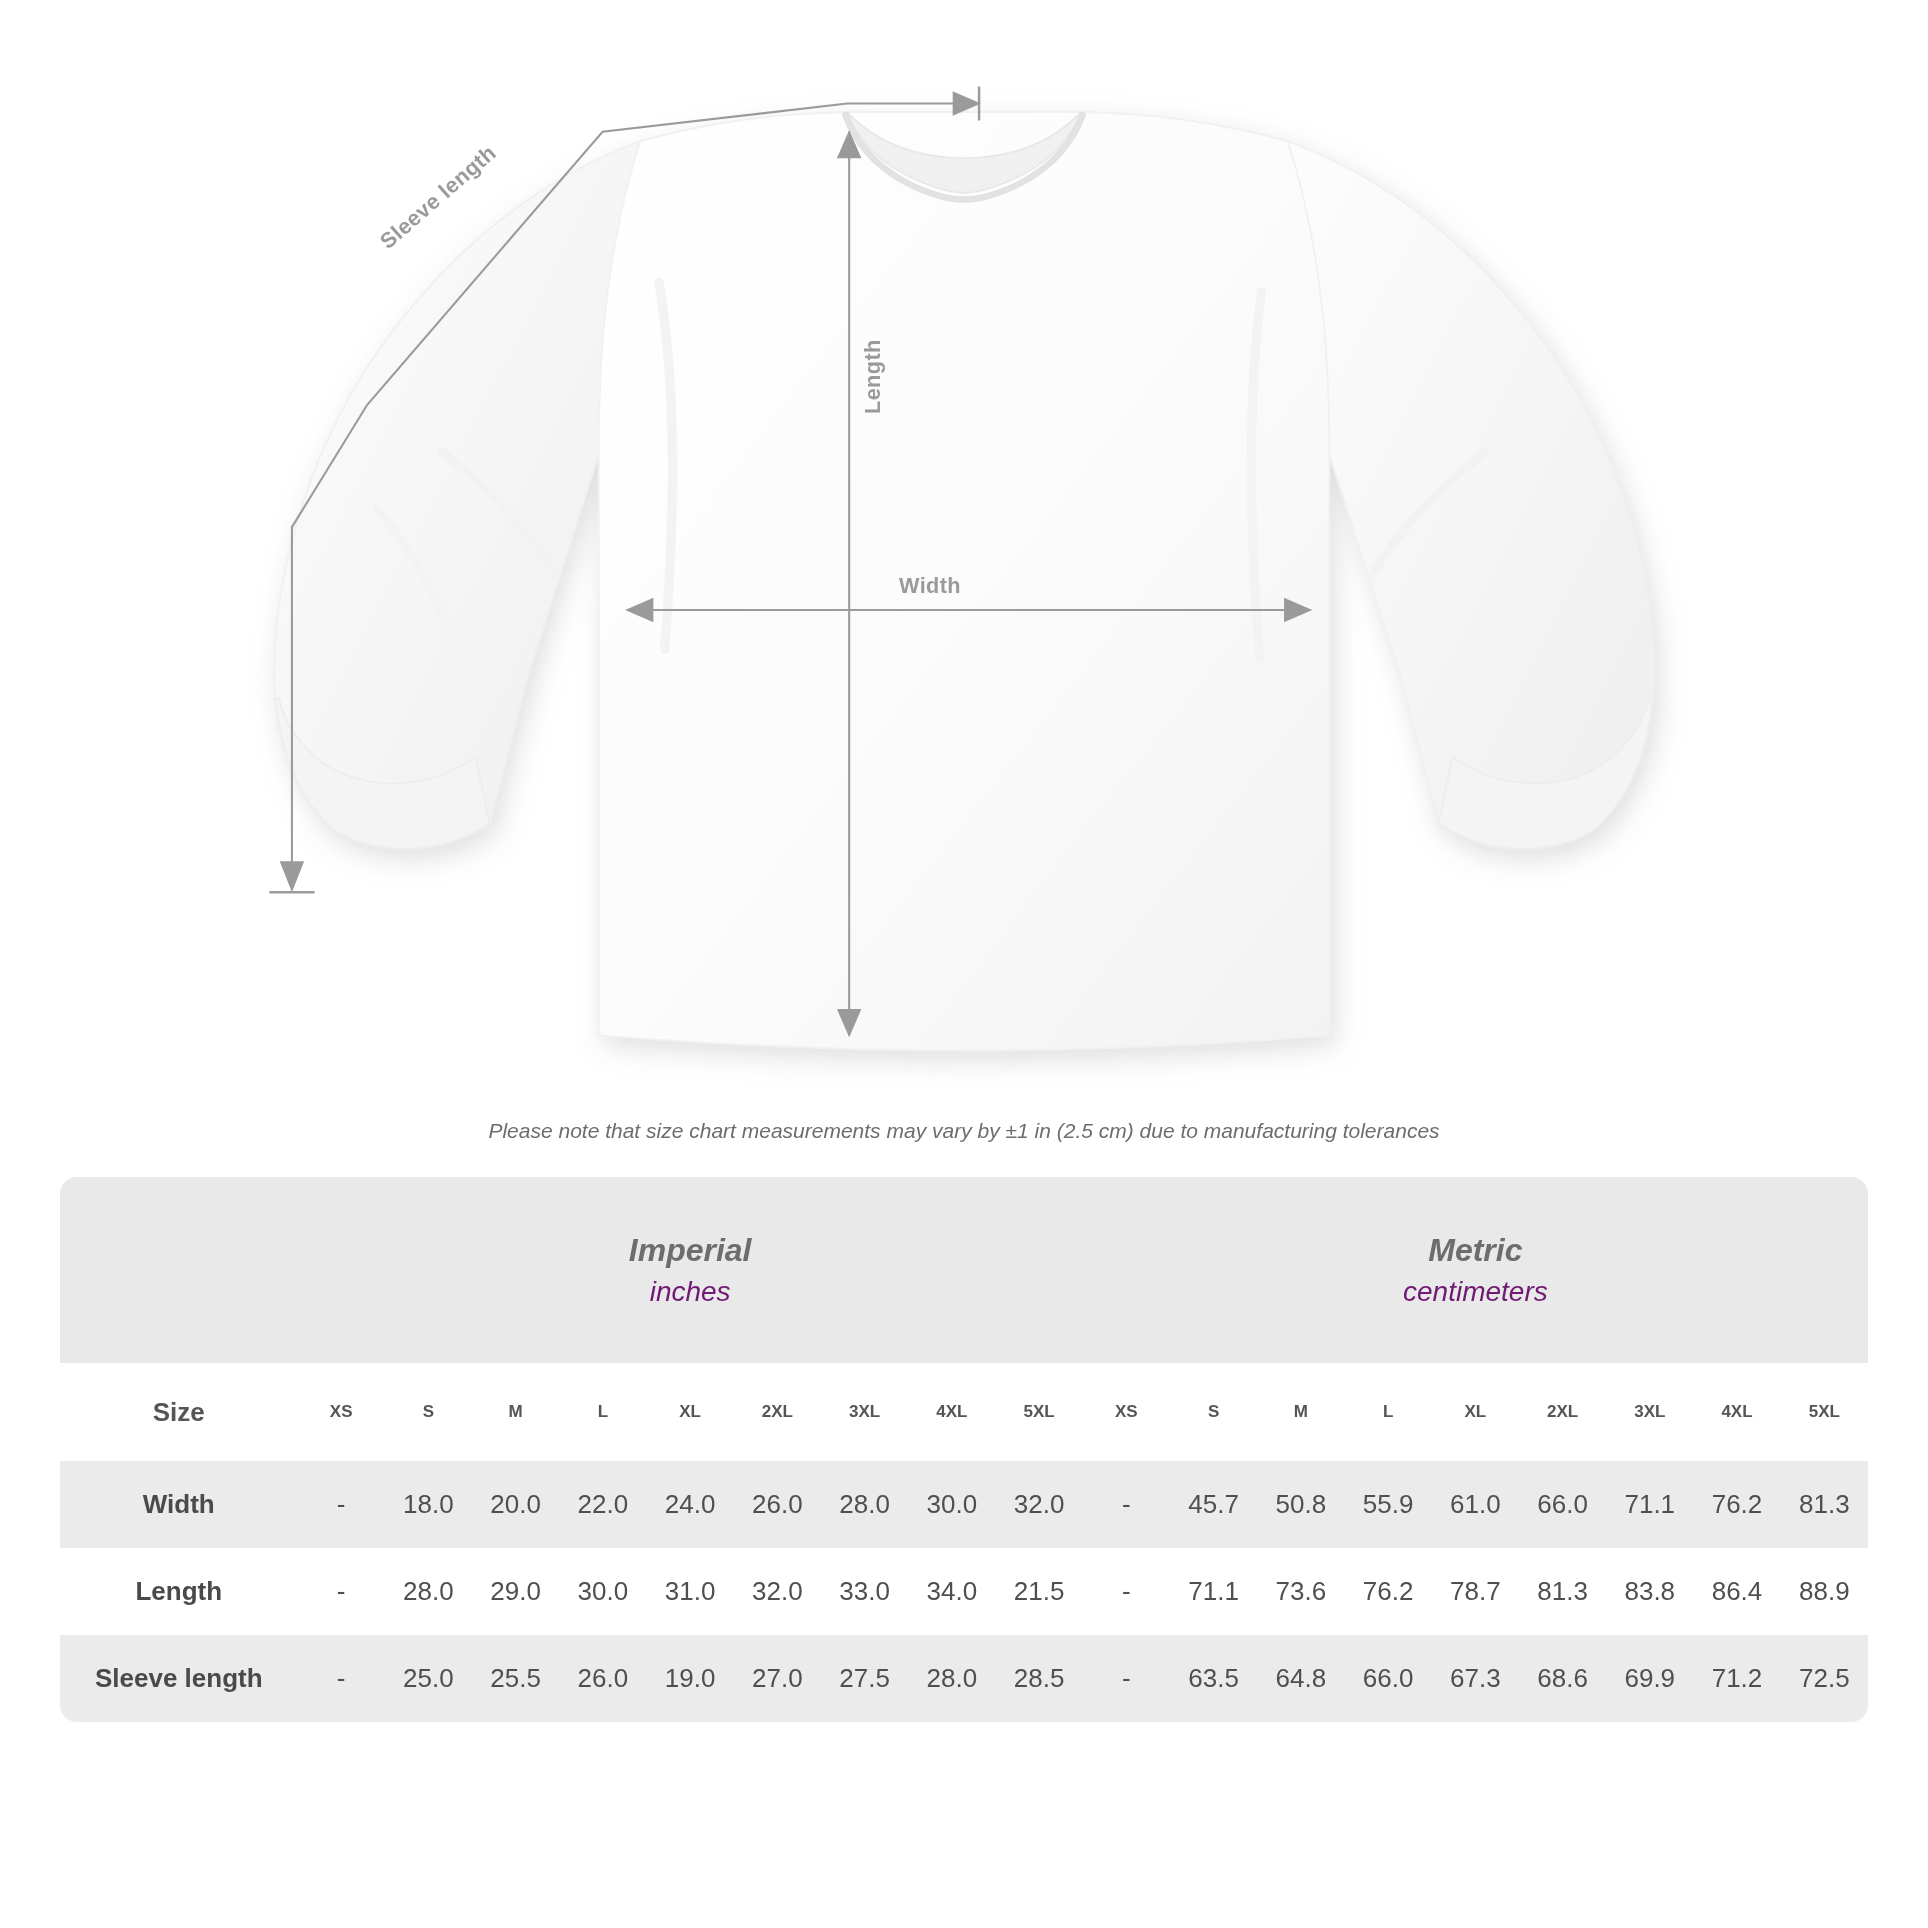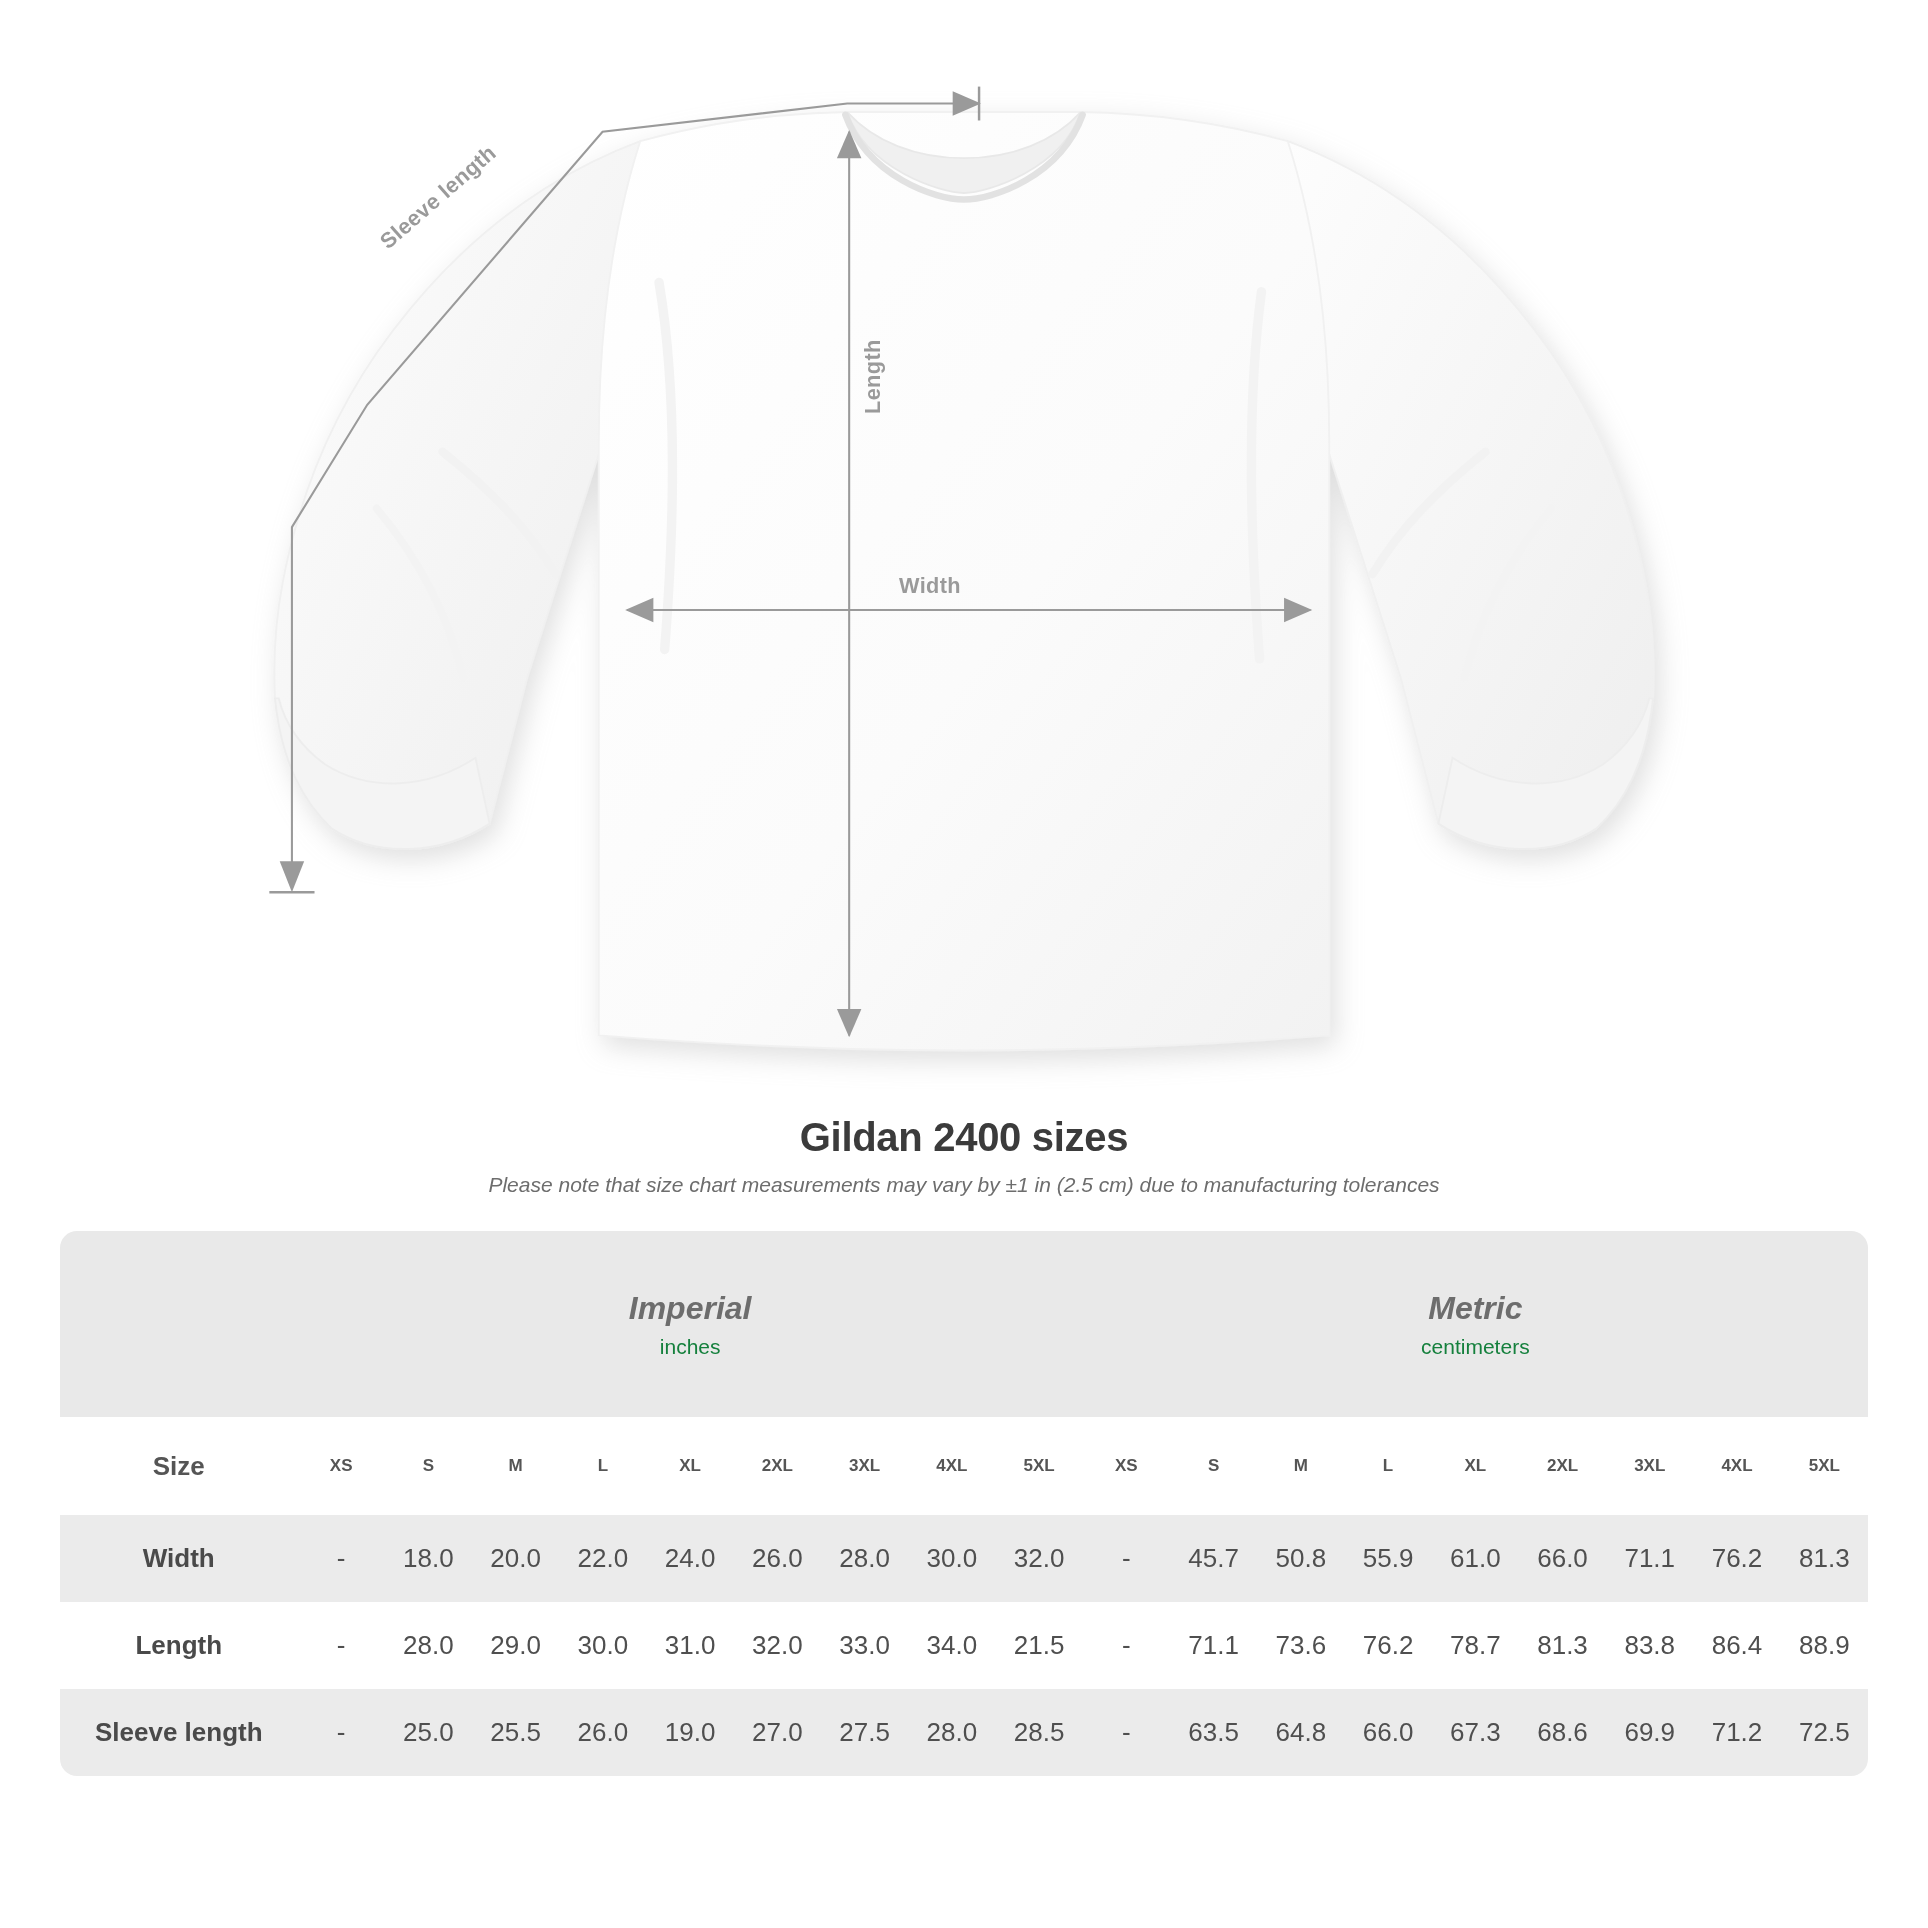--- a/index.html
+++ b/index.html
@@ -100,22 +100,23 @@
   .unit-head td.blank-right {
     border-top-right-radius: 17px;
   }
   .unit-name {
     font-size: 32px;
     font-style: italic;
     font-weight: bold;
     color: #6d6d6d;
   }
   .unit-sub {
-    font-size: 21px;
-    color: #15803d;
+    font-size: 28px;
+    font-style: italic;
+    color: #701a75;
     margin-top: 7.5px;
   }
   .hdr-row td {
     height: 98px;
     text-align: center;
     vertical-align: middle;
     font-size: 17px;
     font-weight: bold;
     color: #555;
     background: #ffffff;
@@ -223,21 +224,20 @@
         <path d="M1364,635 L1394,648 L1364,661" fill="#9a9a9a" stroke="none"></path>
       </g>
     </svg>
 
     <div class="dim-label label-sleeve">Sleeve length</div>
     <div class="dim-label label-length">Length</div>
     <div class="dim-label label-width">Width</div>
   </div>
 
   <div class="title-block">
-    <h1 class="chart-title">Gildan 2400 sizes</h1>
     <div class="chart-note">Please note that size chart measurements may vary by ±1 in (2.5 cm) due to manufacturing tolerances</div>
   </div>
 
   <div class="table-wrap">
     <table class="size-table">
       <colgroup>
         <col class="col-title">
         <col class="col-val">
           <col class="col-val">
           <col class="col-val">

